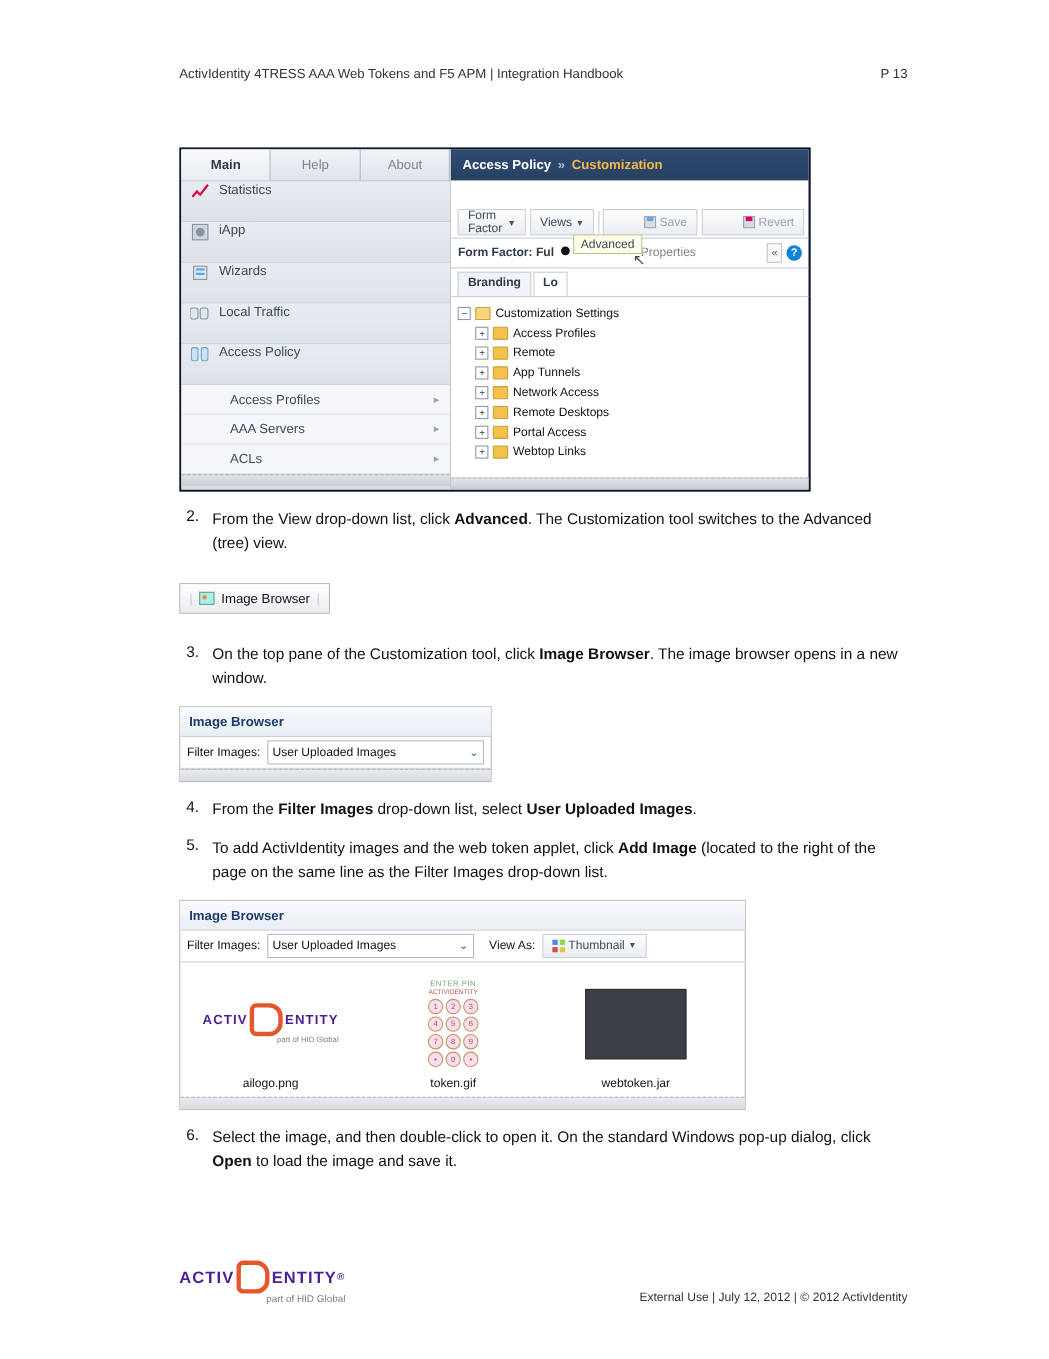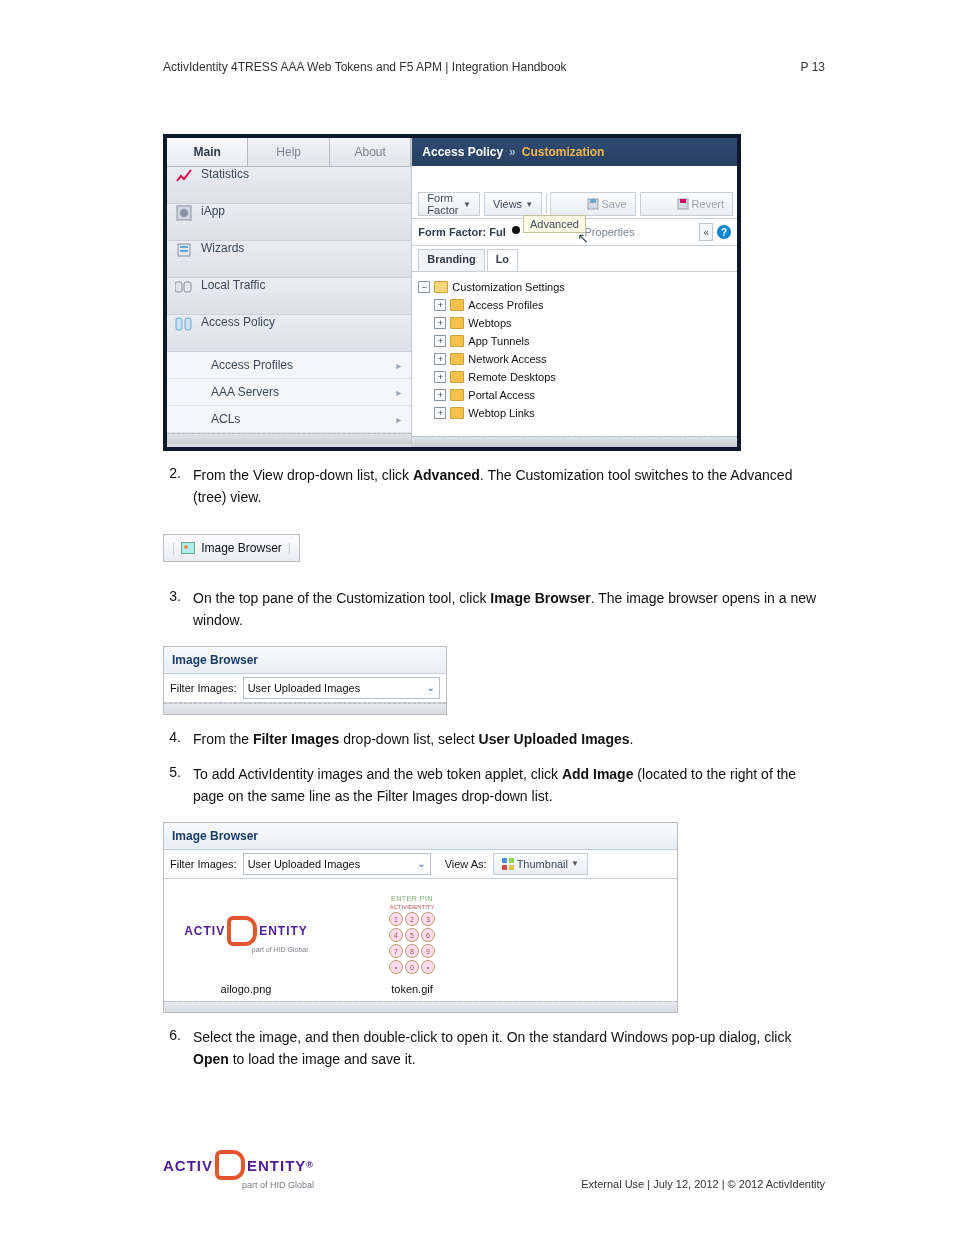--- a/index.html
+++ b/index.html
@@ -16,21 +16,21 @@
     box-sizing: border-box;
   }
   .header-row {
     display: flex;
     justify-content: space-between;
     font-size: 12px;
     color: #333;
     margin-bottom: 60px;
   }
   .screenshot {
-    border: 4px solid #0f172a;
+    border: 2px solid #0f172a;
     margin-bottom: 12px;
     background: #fff;
   }
   
   .shot1 {
     width: 570px;
     display: flex;
     font-size: 12px;
   }
   .shot1-left {
@@ -420,21 +420,21 @@
           <span>Customization Settings</span>
         </div>
         <div class="tree-row child">
             <span class="sq">+</span>
             <span class="folder-ico"></span>
             <span>Access Profiles</span>
           </div>
         <div class="tree-row child">
             <span class="sq">+</span>
             <span class="folder-ico"></span>
-            <span>Webtops</span>
+            <span>Remote</span>
           </div>
         <div class="tree-row child">
             <span class="sq">+</span>
             <span class="folder-ico"></span>
             <span>App Tunnels</span>
           </div>
         <div class="tree-row child">
             <span class="sq">+</span>
             <span class="folder-ico"></span>
             <span>Network Access</span>
@@ -555,20 +555,26 @@
                 <div class="k">8</div>
                 <div class="k">9</div>
               <div class="k">•</div>
                 <div class="k">0</div>
                 <div class="k">•</div>
             </div>
           </div>
         </div>
         <div>token.gif</div>
       </div>
+      <div class="thumb-cell">
+        <div class="thumb-box">
+          <div class="jarbox"></div>
+        </div>
+        <div>webtoken.jar</div>
+      </div>
     </div>
     <div class="torn2"></div>
   </div>
 
   
   <ol class="steps">
     <li>
       <span class="num">6.</span>
       <span class="txt"><span>Select the image, and then double-click to open it. On the standard Windows pop-up dialog, click </span><span class="bold">Open</span><span> to load the image and save it.</span></span>
     </li>

